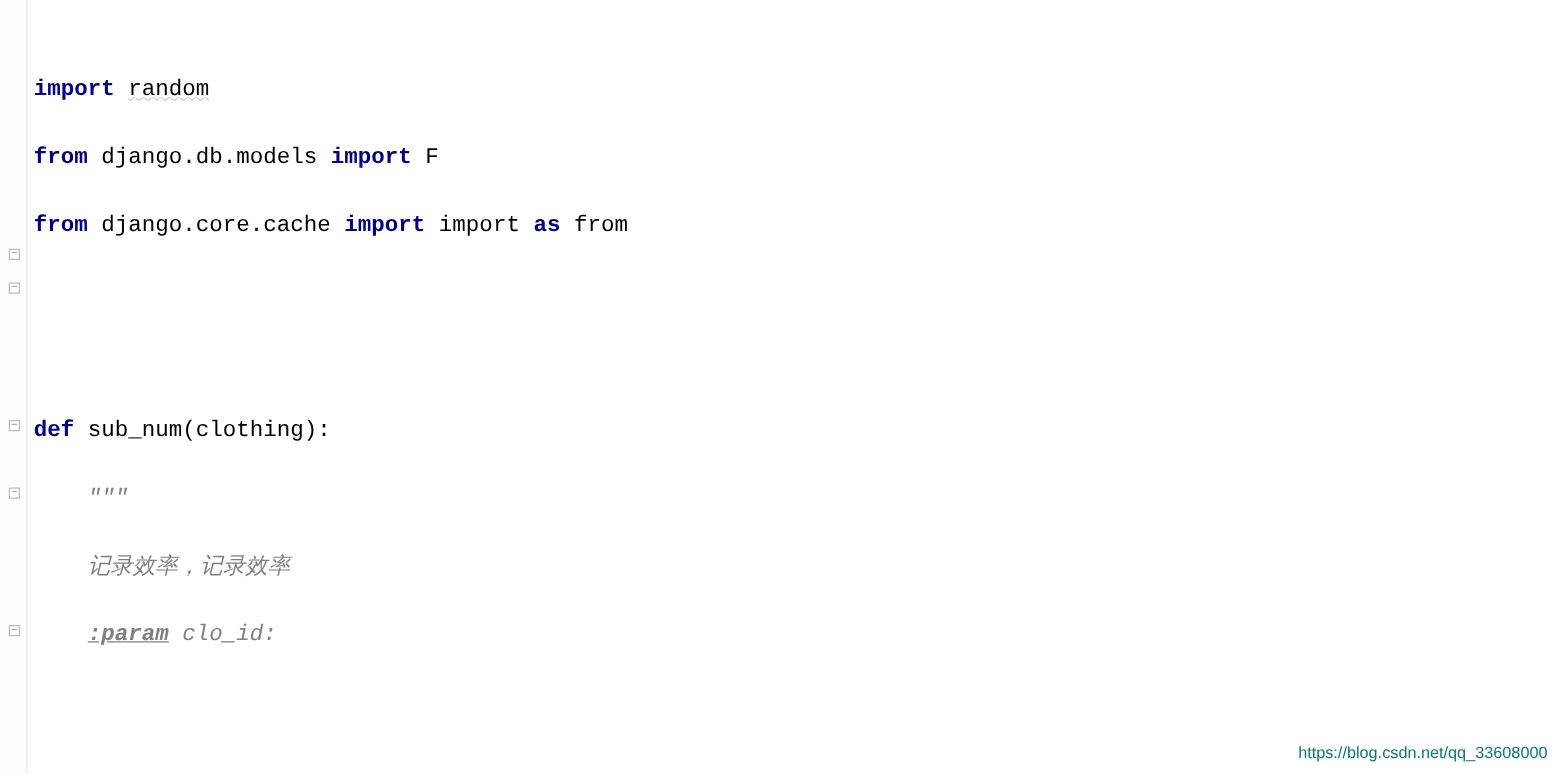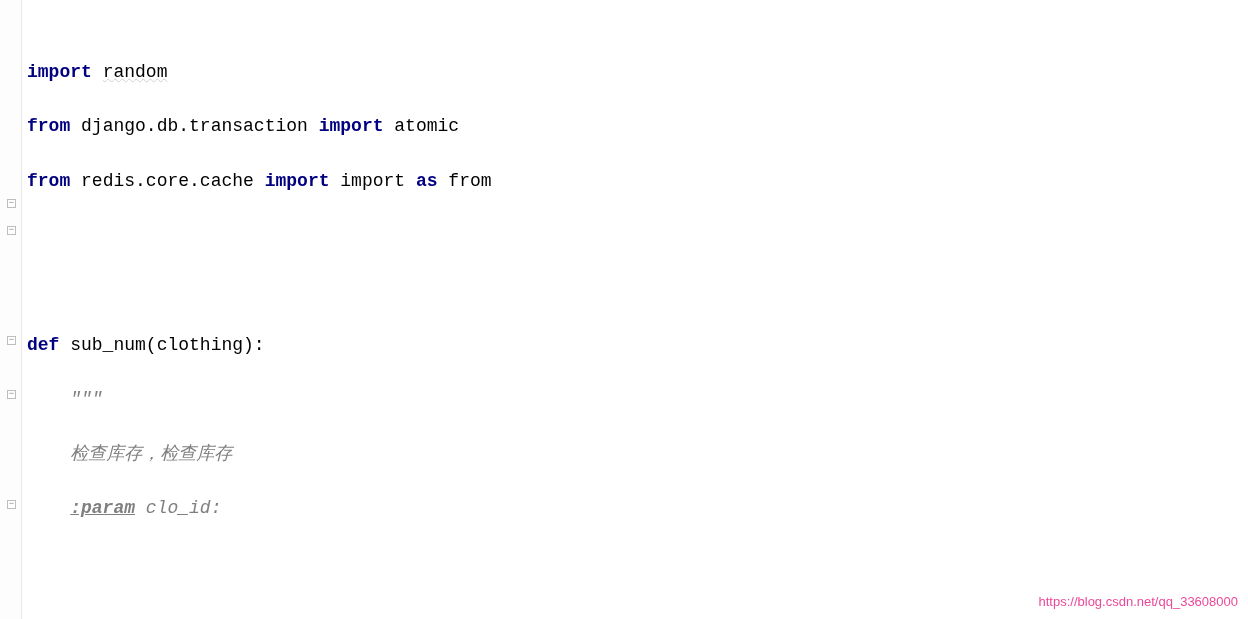--- a/index.html
+++ b/index.html
@@ -34,21 +34,21 @@
   .line { display: block; height: 27.3px; }
   .kw   { color: #000080; font-weight: bold; } 
   .doc  { color: #808080; font-style: italic; } 
   .docb { color: #808080; font-style: italic; font-weight: bold; text-decoration: underline; }                        
   .fn   { color: #000; }                        
   .wavy { text-decoration: underline wavy #d0d0d0; text-decoration-thickness: 1px; }
   .watermark {
     position: absolute;
     right: 10px;
     bottom: 4px;
-    color: #ec4899;
+    color: #0f766e;
     font-family: Arial, sans-serif;
     font-size: 13px;
     pointer-events: none;
   }
   .fold {
     position: absolute;
     left: 7px;
     width: 9px;
     height: 9px;
     border: 1px solid #bdbdbd;
@@ -66,27 +66,27 @@
   <div class="gutter">
     <div class="fold" style="top:199px;">−</div>
     <div class="fold" style="top:226px;">−</div>
     <div class="fold" style="top:336px;">−</div>
     <div class="fold" style="top:390px;">−</div>
     <div class="fold" style="top:500px;">−</div>
   </div>
   <div class="code">
 
 <span class="line"><span class="kw">import</span><span> </span><span class="wavy">random</span></span>
-<span class="line"><span class="kw">from</span><span> </span><span>django.db.transaction </span><span class="kw">import</span><span> </span><span>atomic</span></span>
-<span class="line"><span class="kw">from</span><span> </span><span>redis.core.cache </span><span class="kw">import</span><span> </span><span>import </span><span class="kw">as</span><span> </span><span>from</span></span>
+<span class="line"><span class="kw">from</span><span> </span><span>django.db.models </span><span class="kw">import</span><span> </span><span>F</span></span>
+<span class="line"><span class="kw">from</span><span> </span><span>django.core.cache </span><span class="kw">import</span><span> </span><span>import </span><span class="kw">as</span><span> </span><span>from</span></span>
 <span class="line"></span>
 <span class="line"></span>
 <span class="line"><span class="kw">def</span><span> </span><span class="fn">sub_num</span><span>(clothing):</span></span>
 <span class="line"><span>    </span><span class="doc">"""</span></span>
-<span class="line"><span>    </span><span class="doc">检查库存，检查库存</span></span>
+<span class="line"><span>    </span><span class="doc">记录效率，记录效率</span></span>
 <span class="line"><span>    </span><span class="docb">:param</span><span class="doc"> clo_id:</span></span>
 
 
 
 
 
 
 
 
 

